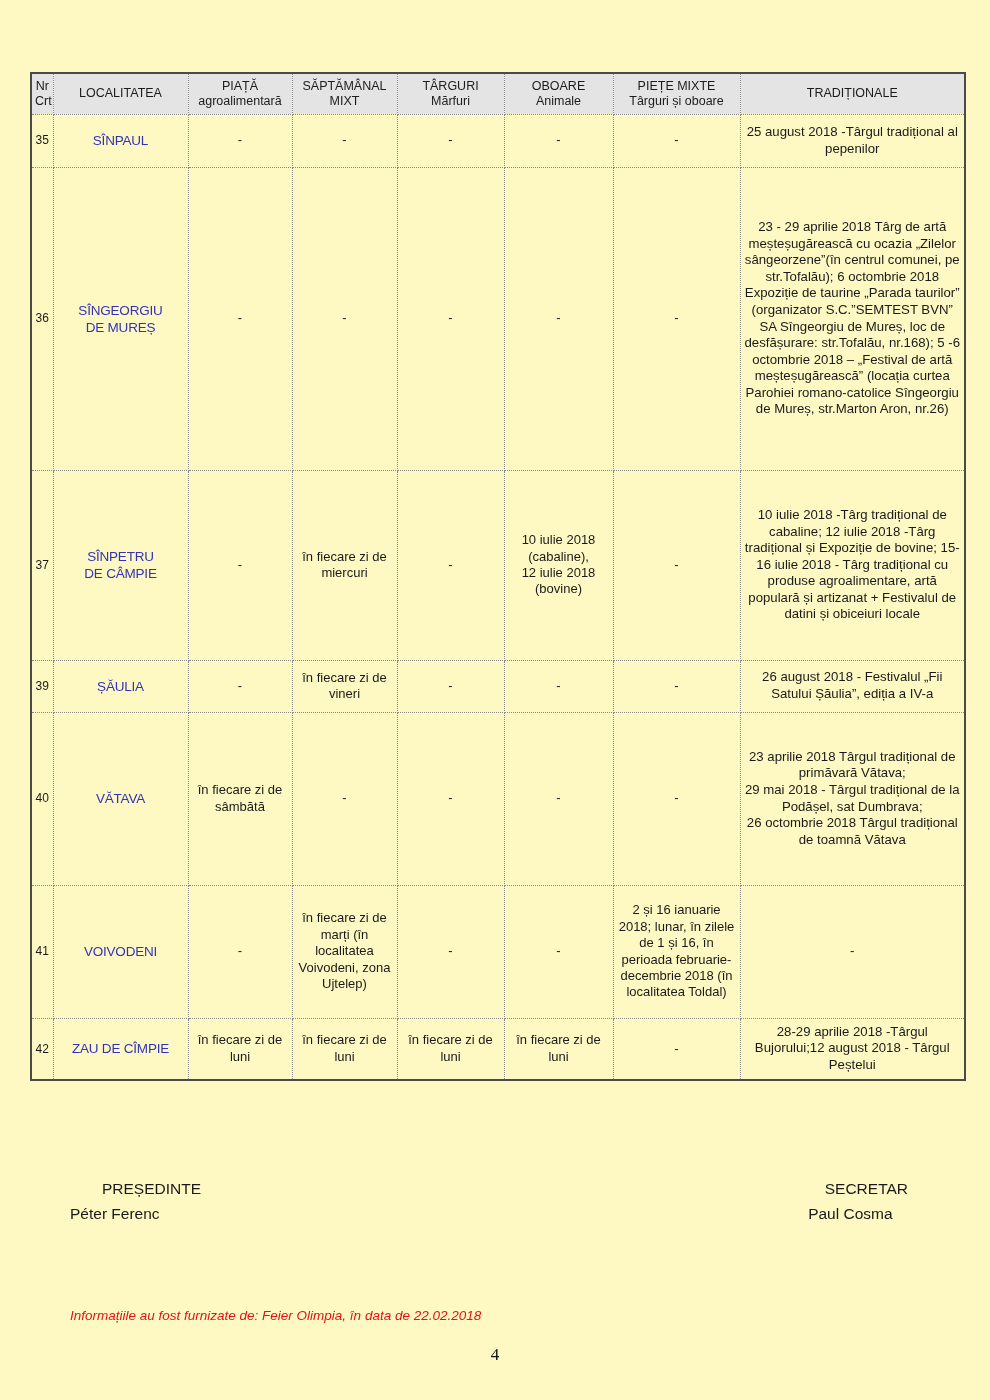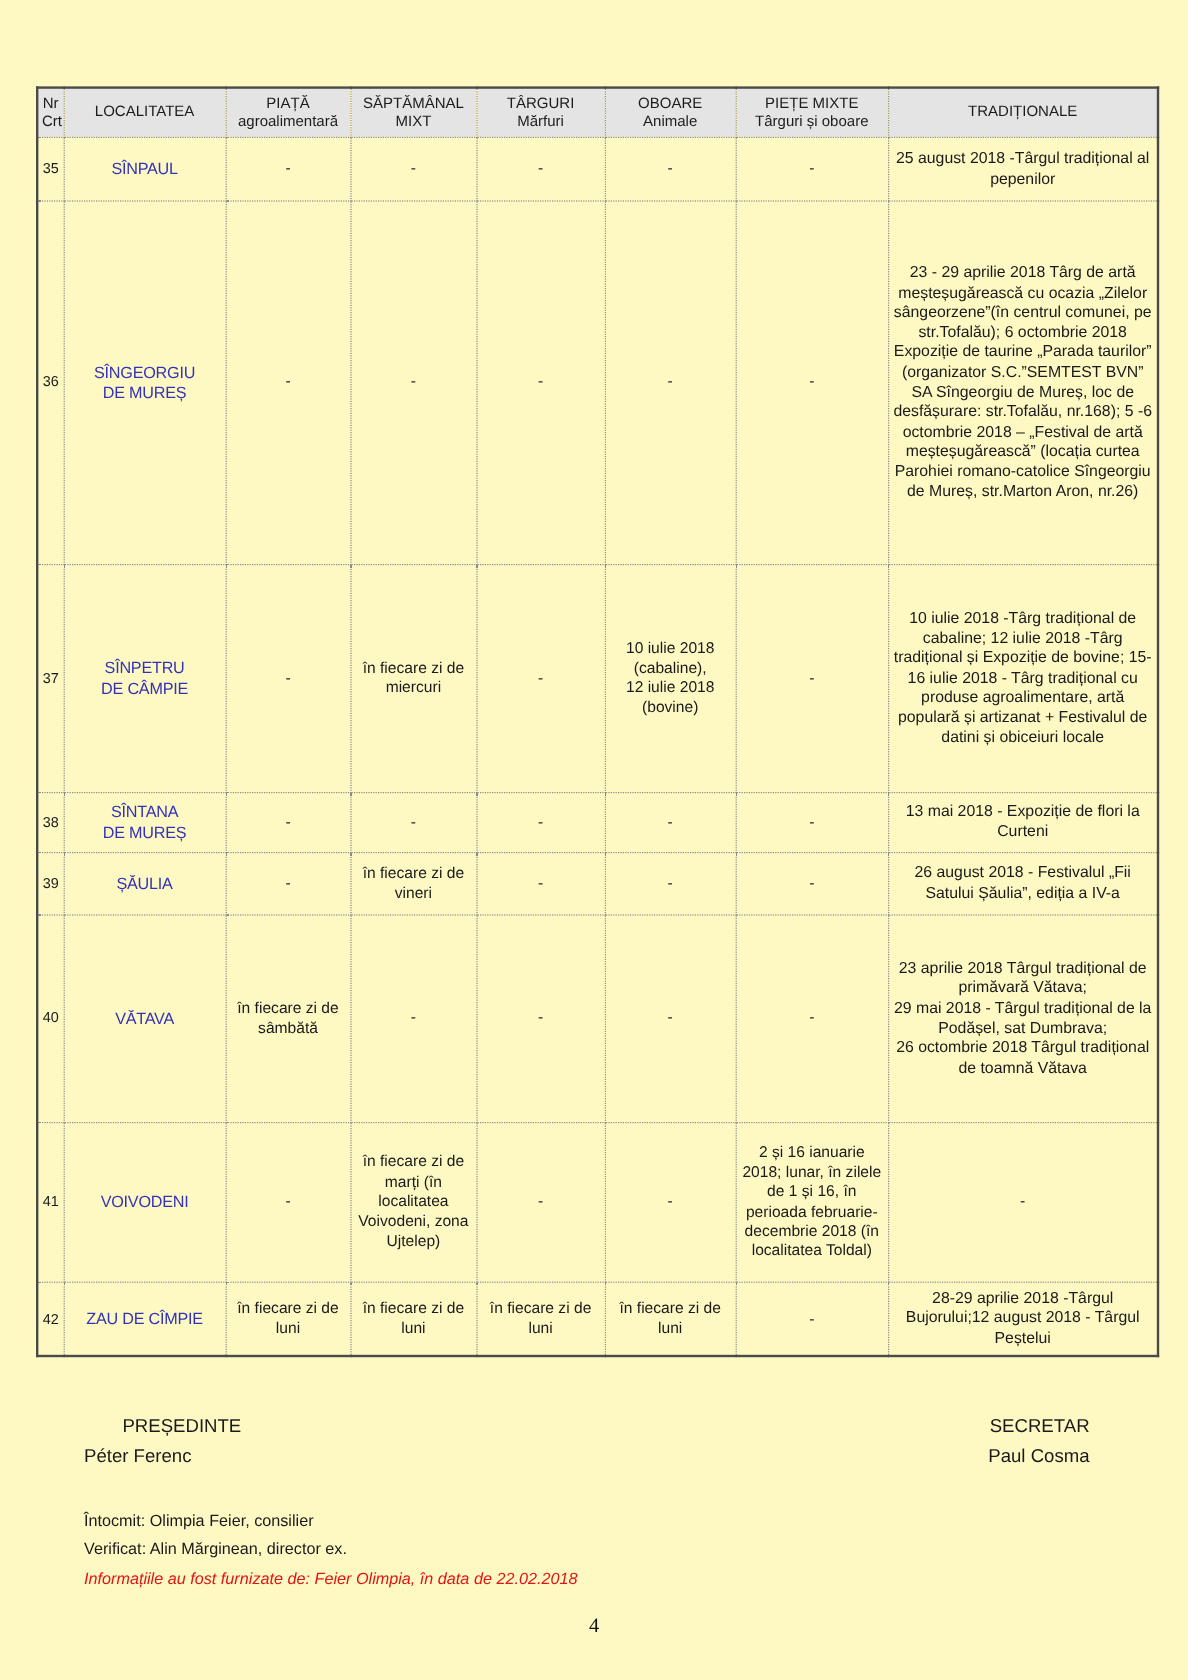--- a/index.html
+++ b/index.html
@@ -56,21 +56,21 @@
     line-height:17px;
     letter-spacing:-0.2px;
   }
   td.trad{font-size:13.2px;line-height:16.6px;}
   .sig-left{
     position:absolute;left:70px;top:1176px;
     font-size:15.5px;line-height:25px;
   }
   .sig-right{
     position:absolute;right:82px;top:1176px;
-    font-size:15.5px;line-height:25px;text-align:right;
+    font-size:15.5px;line-height:25px;text-align:center;
   }
   .sig-title{font-weight:normal;margin-left:32px;}
   .prepared{
     position:absolute;left:70px;top:1256px;
     font-size:13.5px;line-height:23px;
   }
   .note{
     position:absolute;left:70px;top:1308px;
     font-size:13.5px;font-style:italic;
     color:var(--note-red);
@@ -145,31 +145,20 @@
           <td>-</td>
           <td>în fiecare zi de miercuri</td>
           <td>-</td>
           <td>10 iulie 2018
 (cabaline),
 12 iulie 2018
 (bovine)</td>
           <td>-</td>
           <td class="trad">10 iulie 2018 -Târg tradițional de cabaline; 12  iulie 2018 -Târg tradițional și Expoziție de bovine; 15-16 iulie 2018 - Târg tradițional cu produse agroalimentare, artă populară și artizanat + Festivalul de datini și obiceiuri locale</td>
         </tr>
-        <tr style="height: 50px;">
-          <td class="nr">38</td>
-          <td class="locality">SÎNTANA
-DE MUREȘ</td>
-          <td>-</td>
-          <td>-</td>
-          <td>-</td>
-          <td>-</td>
-          <td>-</td>
-          <td class="trad">13 mai 2018 - Expoziție de flori la Curteni</td>
-        </tr>
         <tr style="height: 52px;">
           <td class="nr">39</td>
           <td class="locality">ȘĂULIA</td>
           <td>-</td>
           <td>în fiecare zi de vineri</td>
           <td>-</td>
           <td>-</td>
           <td>-</td>
           <td class="trad">26 august 2018 - Festivalul „Fii Satului Șăulia”, ediția a IV-a</td>
         </tr>
@@ -211,22 +200,18 @@
   <div class="sig-left">
     <div class="sig-title">PREȘEDINTE</div>
     <div>Péter Ferenc</div>
   </div>
 
   <div class="sig-right">
     <div class="sig-title">SECRETAR</div>
     <div>Paul Cosma</div>
   </div>
 
-  <div class="prepared">
-    <div>Întocmit: Olimpia Feier, consilier</div>
-    <div>Verificat: Alin Mărginean, director ex.</div>
-  </div>
 
   <div class="note">Informațiile au fost furnizate de: Feier Olimpia, în data de 22.02.2018</div>
 
   <div class="page-num">4</div>
 
 </div>
 
 </body></html>

